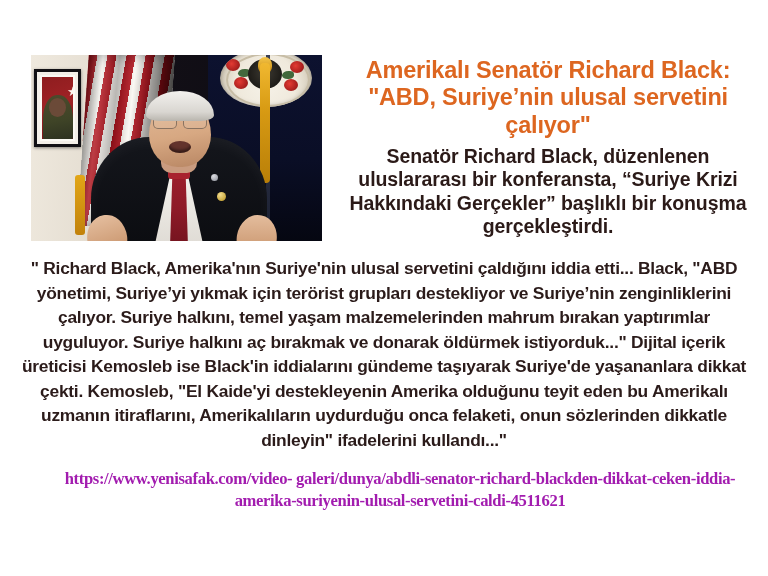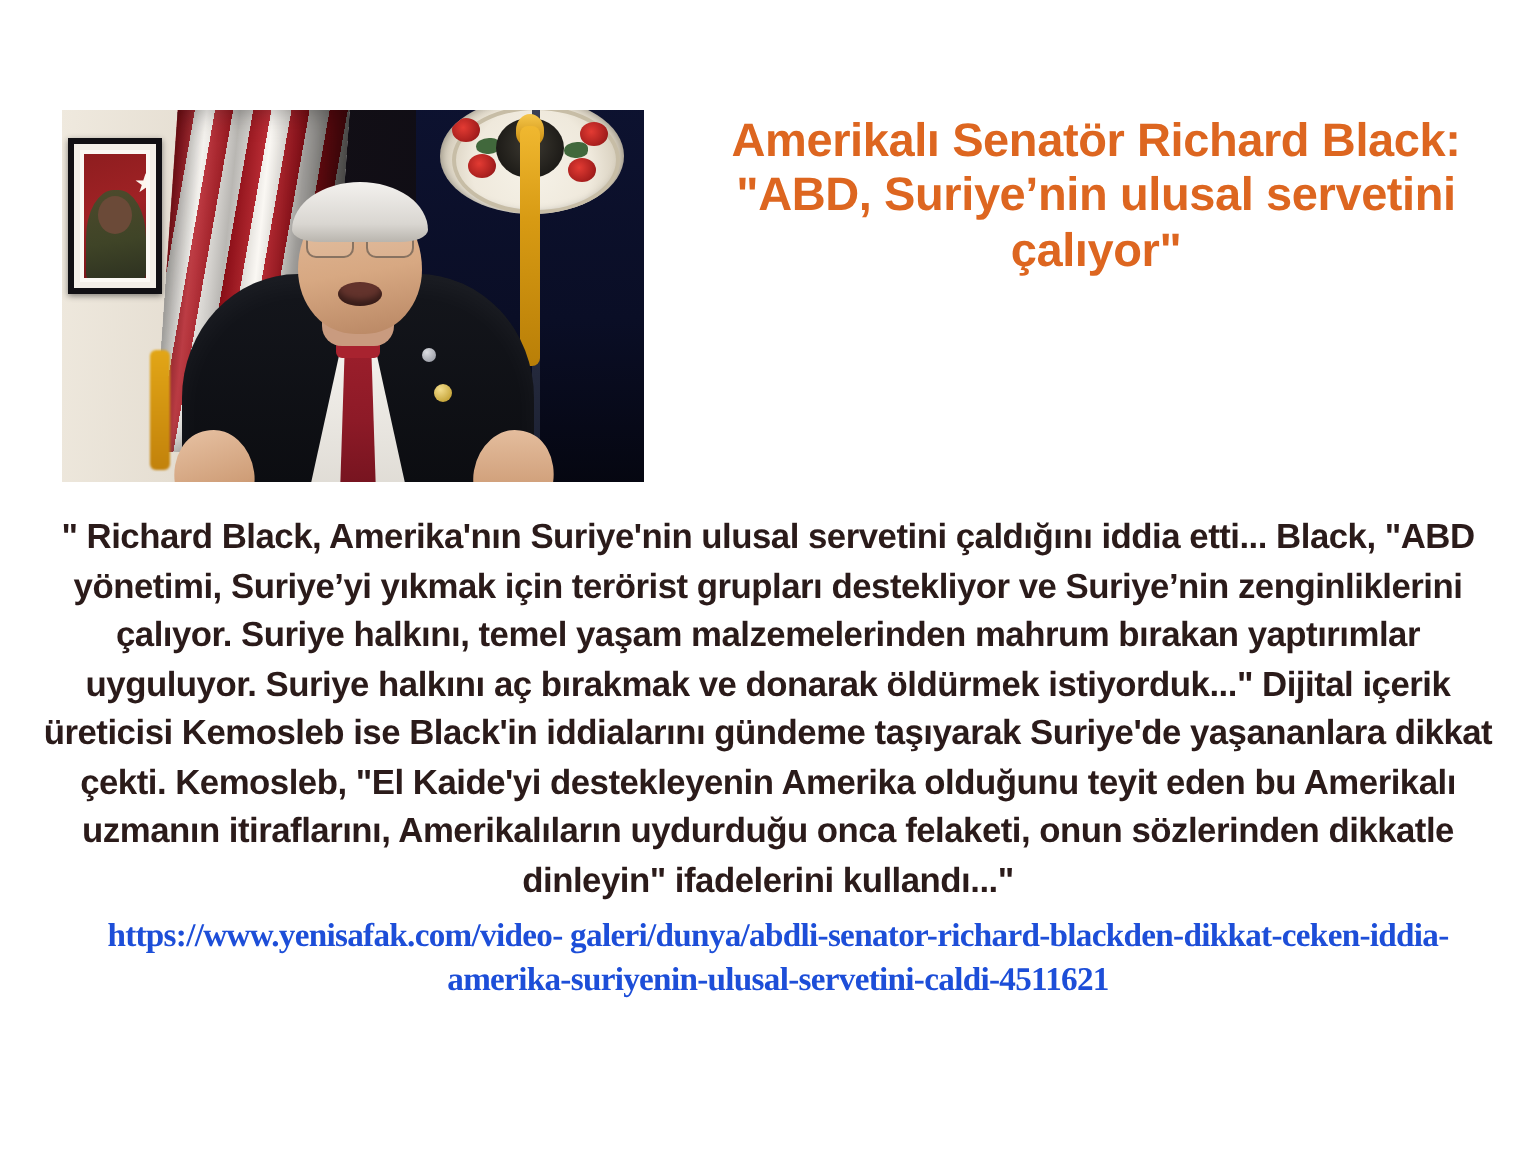--- a/index.html
+++ b/index.html
@@ -416,28 +416,28 @@
     letter-spacing: -.25px;
     color: #2B1B1A;
   }
 
   
   .source-url {
     position: absolute;
     left: 34px;
     top: 452px;
     width: 700px;
-    margin: 5px;
+    margin: 16px;
     text-align: center;
     font-family: "Liberation Serif", "DejaVu Serif", serif;
     font-weight: 700;
     font-size: 16.6px;
     line-height: 1.33;
     letter-spacing: -.35px;
-    color: #1d4ed8;
+    color: #a21caf;
     word-break: break-word;
     text-decoration: none;
     display: block;
   }
 </style>
 </head>
 <body>
 
 <div id="poster">
 
@@ -501,20 +501,21 @@
           <div class="hair"></div>
           <div class="hand left"></div>
           <div class="hand right"></div>
         </div>
 
       </div>
     </div>
 
     <div class="headline-col">
       <h1 class="headline">Amerikalı Senatör Richard Black: "ABD, Suriye’nin ulusal servetini çalıyor"</h1>
+      <h2 class="subhead">Senatör Richard Black, düzenlenen uluslararası bir konferansta, “Suriye Krizi Hakkındaki Gerçekler” başlıklı bir konuşma gerçekleştirdi.</h2>
     </div>
 
   </div>
 
   <p class="body-text">" Richard Black, Amerika'nın Suriye'nin ulusal servetini çaldığını iddia etti... Black, "ABD yönetimi, Suriye’yi yıkmak için terörist grupları destekliyor ve Suriye’nin zenginliklerini çalıyor. Suriye halkını, temel yaşam malzemelerinden mahrum bırakan yaptırımlar uyguluyor. Suriye halkını aç bırakmak ve donarak öldürmek istiyorduk..." Dijital içerik üreticisi Kemosleb ise Black'in iddialarını gündeme taşıyarak Suriye'de yaşananlara dikkat çekti. Kemosleb, "El Kaide'yi destekleyenin Amerika olduğunu teyit eden bu Amerikalı uzmanın itiraflarını, Amerikalıların uydurduğu onca felaketi, onun sözlerinden dikkatle dinleyin" ifadelerini kullandı..."</p>
 
   <a class="source-url" href="#">https://www.yenisafak.com/video- galeri/dunya/abdli-senator-richard-blackden-dikkat-ceken-iddia-amerika-suriyenin-ulusal-servetini-caldi-4511621</a>
 
 </div>
 

